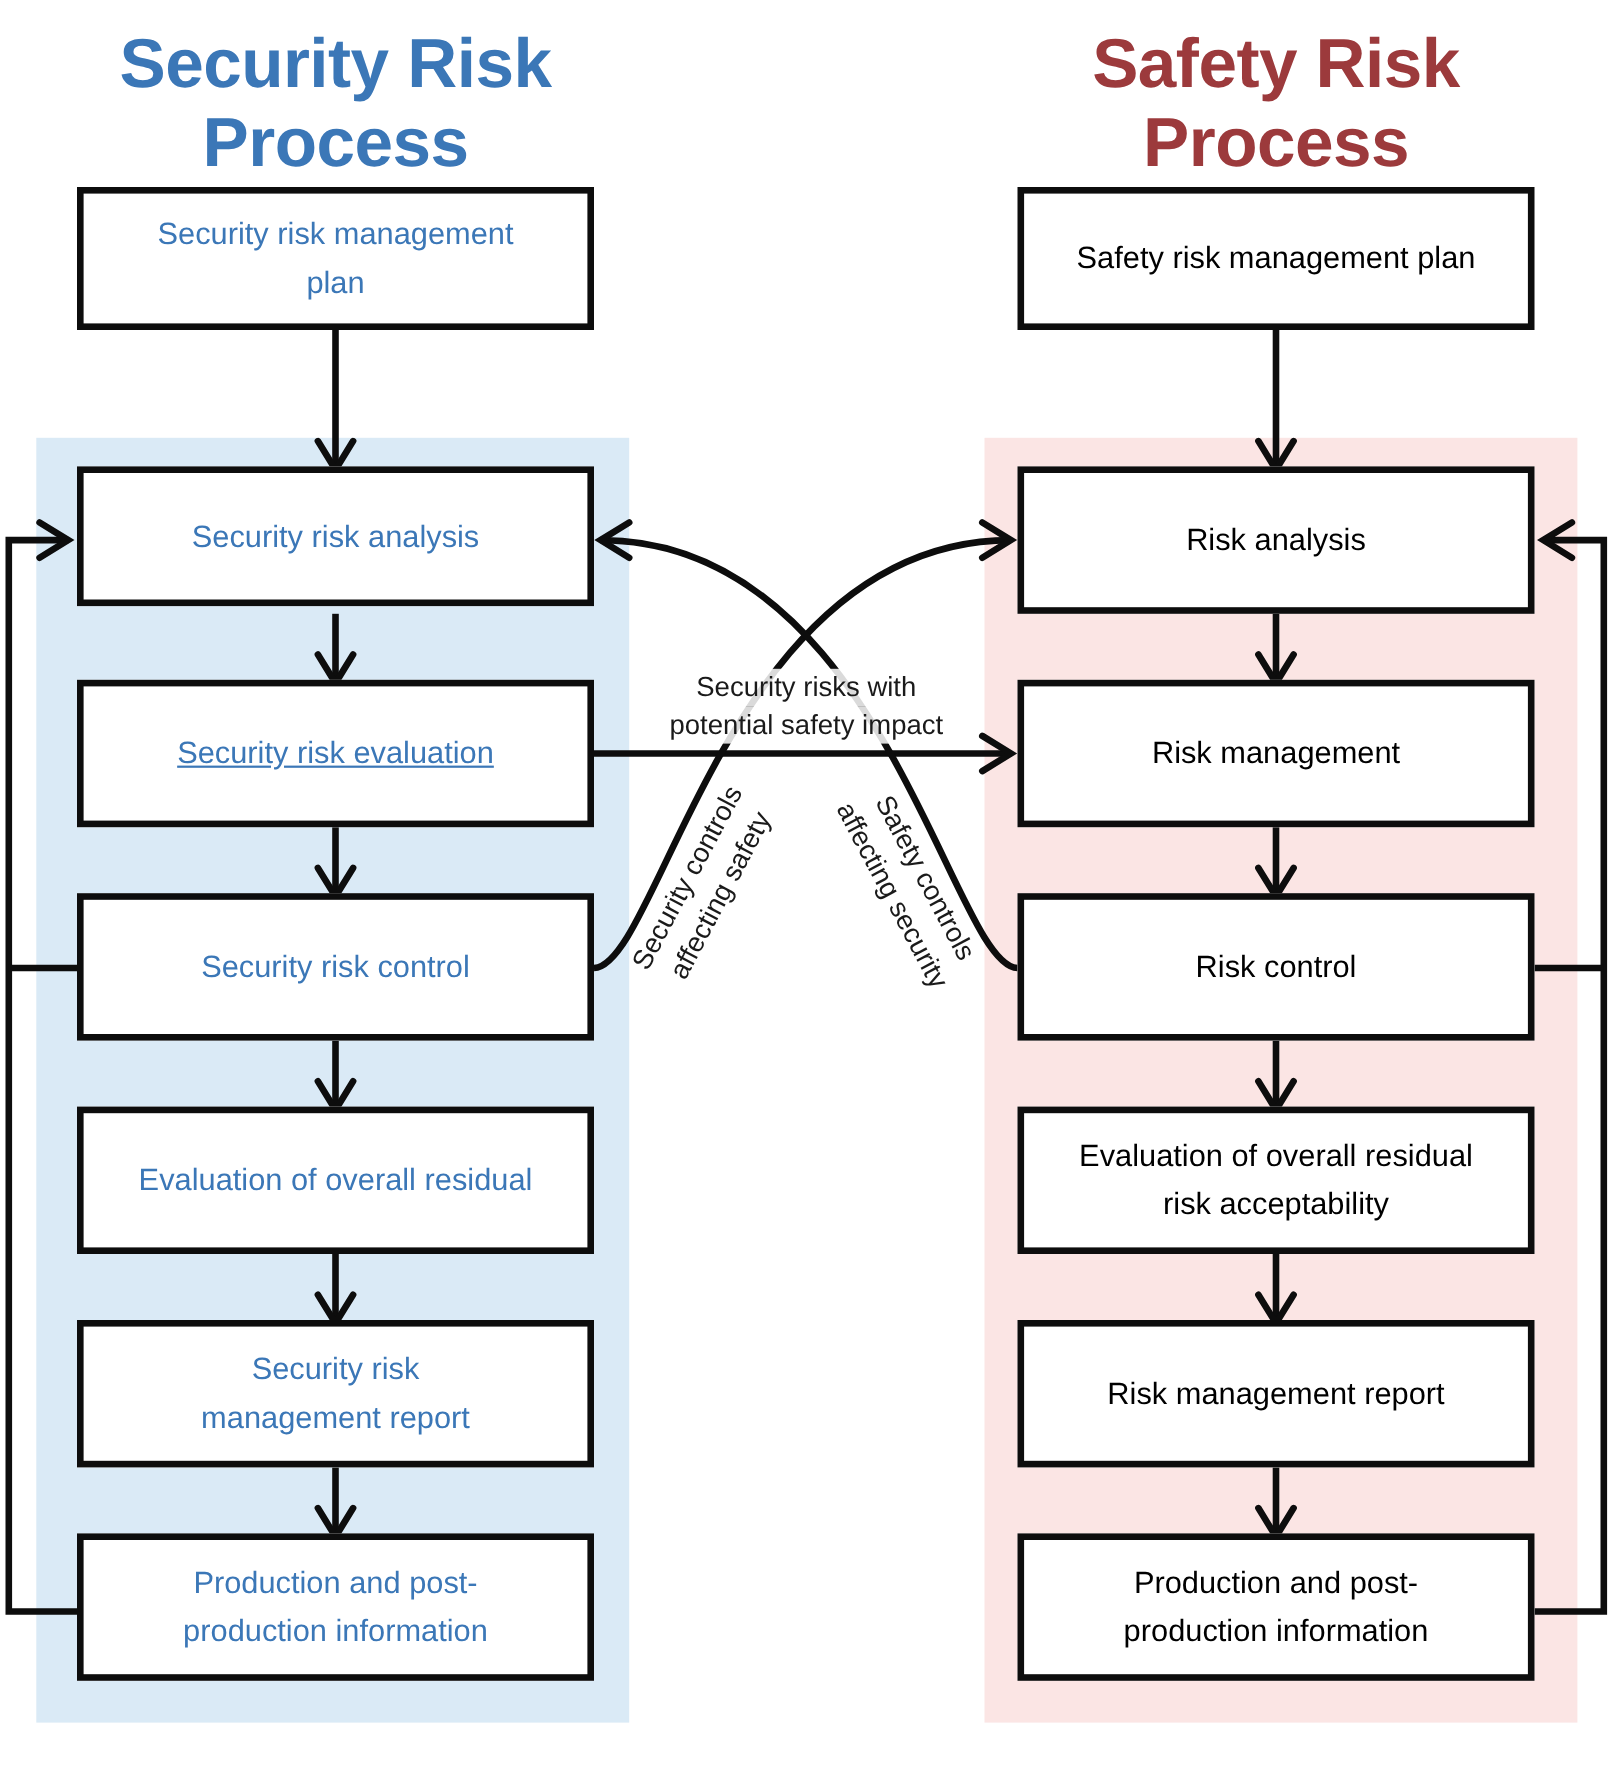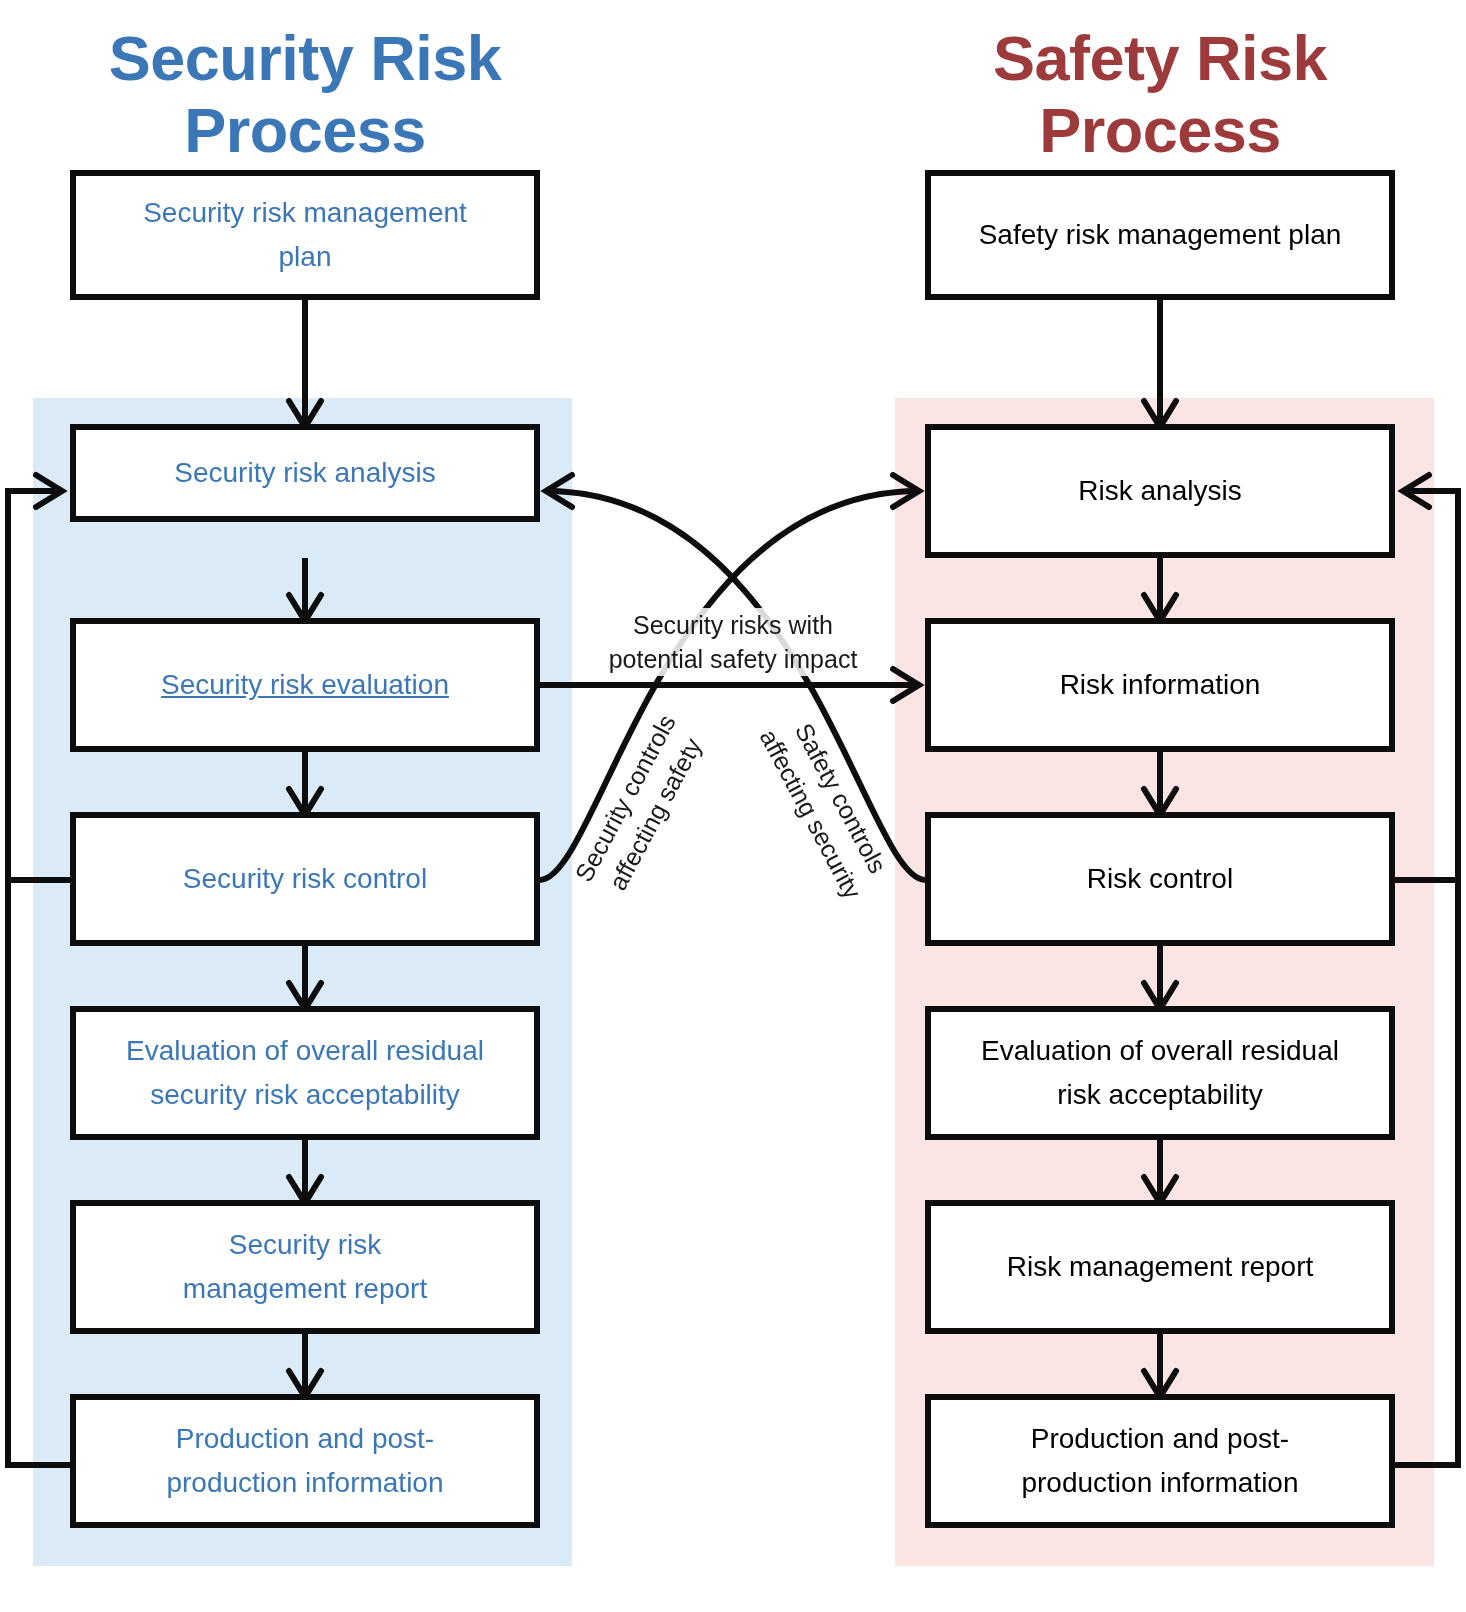--- a/index.html
+++ b/index.html
@@ -88,50 +88,49 @@
   </g>
 </svg>
 
 <div class="title sec">Security Risk Process</div>
 <div class="title saf">Safety Risk Process</div>
 
 <div class="node sec" style="top:170px;height:130px;">
   <span class="ln">Security risk management</span>
   <span class="ln">plan</span>
 </div>
-<div class="node sec" style="top:424px;height:98px;">
+<div class="node sec" style="top:424px;height:127px;">
   <span class="ln">Security risk analysis</span>
 </div>
 <div class="node sec" style="top:618px;height:134px;text-decoration:underline;">
   <span class="ln">Security risk evaluation</span>
 </div>
 <div class="node sec" style="top:812px;height:134px;">
   <span class="ln">Security risk control</span>
 </div>
 <div class="node sec" style="top:1006px;height:134px;">
   <span class="ln">Evaluation of overall residual</span>
-  <span class="ln">security risk acceptability</span>
 </div>
 <div class="node sec" style="top:1200px;height:134px;">
   <span class="ln">Security risk</span>
   <span class="ln">management report</span>
 </div>
 <div class="node sec" style="top:1394px;height:134px;">
   <span class="ln">Production and post-</span>
   <span class="ln">production information</span>
 </div>
 
 <div class="node saf" style="top:170px;height:130px;">
   <span class="ln">Safety risk management plan</span>
 </div>
 <div class="node saf" style="top:424px;height:134px;">
   <span class="ln">Risk analysis</span>
 </div>
 <div class="node saf" style="top:618px;height:134px;">
-  <span class="ln">Risk information</span>
+  <span class="ln">Risk management</span>
 </div>
 <div class="node saf" style="top:812px;height:134px;">
   <span class="ln">Risk control</span>
 </div>
 <div class="node saf" style="top:1006px;height:134px;">
   <span class="ln">Evaluation of overall residual</span>
   <span class="ln">risk acceptability</span>
 </div>
 <div class="node saf" style="top:1200px;height:134px;">
   <span class="ln">Risk management report</span>

